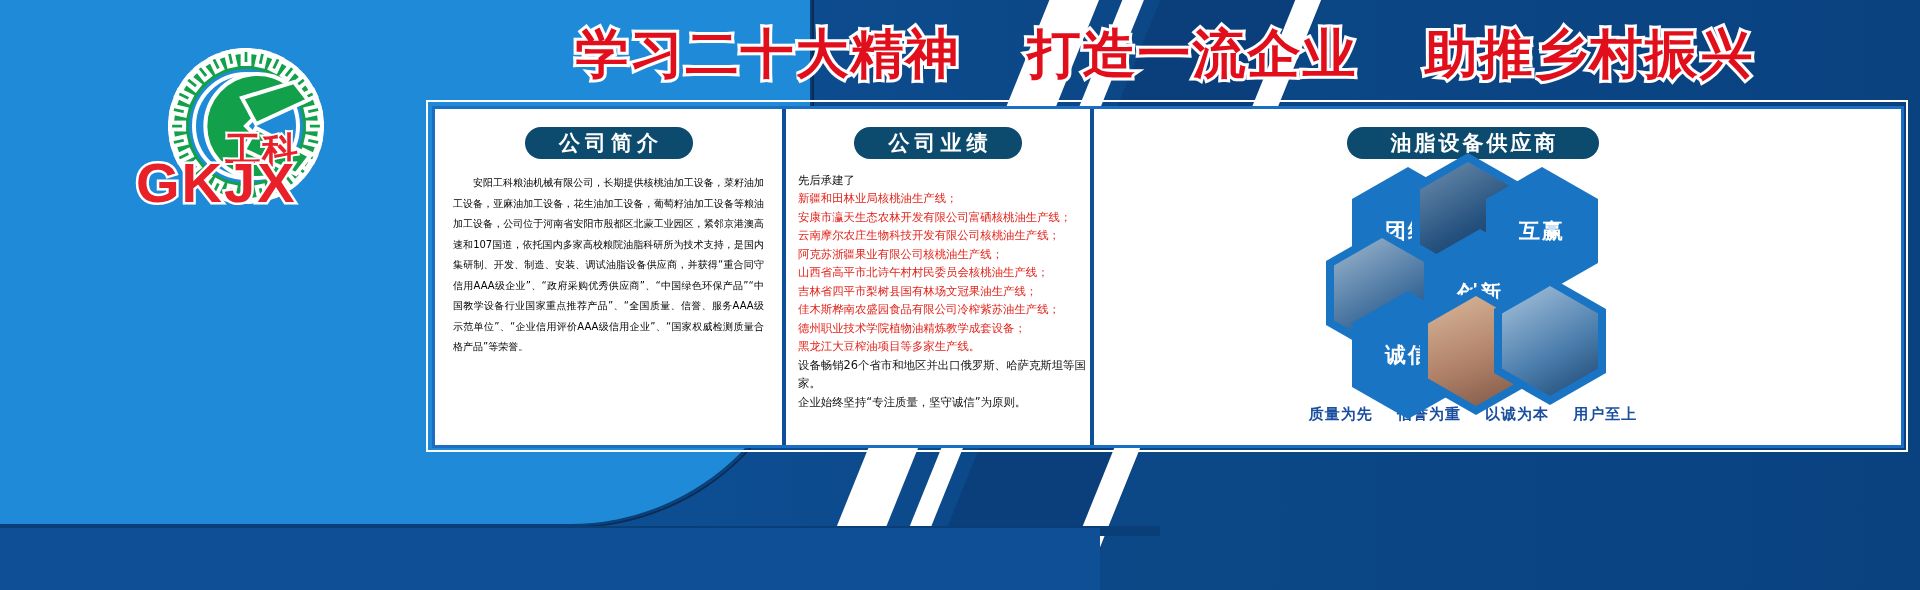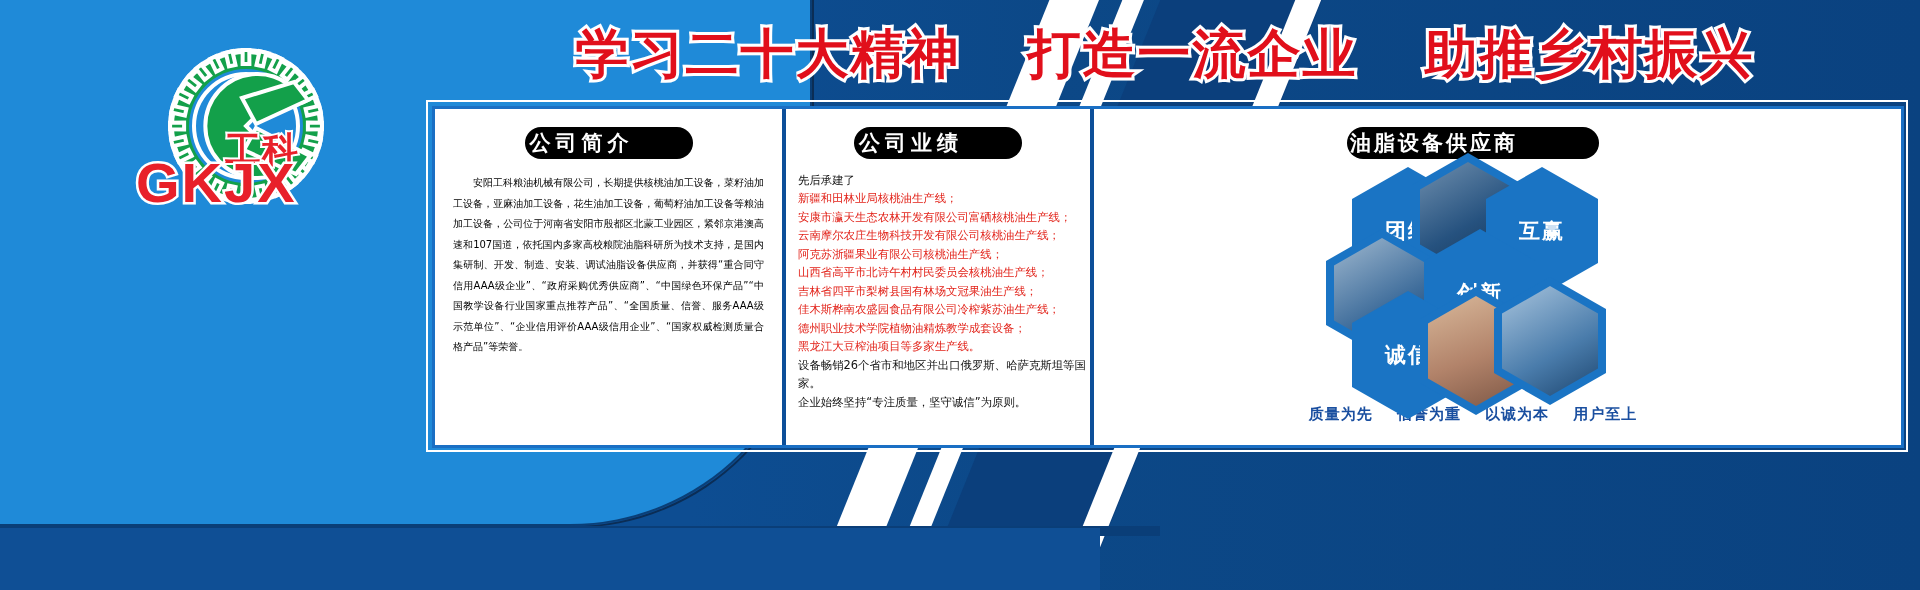--- a/index.html
+++ b/index.html
@@ -43,22 +43,22 @@
   
   .board{position:absolute;left:432px;top:106px;width:1466px;height:336px;background:#ffffff;
       border:3px solid #1a6fc4;}
   .board-inner{position:absolute;inset:0;display:flex;}
   .col{position:relative;height:100%;}
   .col-sep{width:4px;background:#0d4f99;height:100%;}
   .col1{width:347px;}
   .col2{width:304px;}
   .col3{width:758px;background:#ffffff;}
 
-  .pill{margin:18px auto 0;display:block;width:168px;height:32px;background:#000000;border-radius:16px;
-      color:#fff;font-size:21px;font-weight:800;letter-spacing:5px;text-align:left;line-height:32px;
+  .pill{margin:18px auto 0;display:block;width:168px;height:32px;background:#0c4a6e;border-radius:16px;
+      color:#fff;font-size:21px;font-weight:800;letter-spacing:5px;text-align:center;line-height:32px;
       text-indent:5px;}
   .pill.wide{width:252px;letter-spacing:3px;text-indent:3px;}
 
   .body-text{margin:14px 18px 0 18px;font-size:10px;line-height:2.05;color:#000000;text-align:justify;
       text-indent:2em;font-family:"DejaVu Sans","Liberation Sans",sans-serif;}
 
   .ach{margin:12px 0 0 12px;font-size:11.4px;line-height:1.62;color:#111;
       font-family:"DejaVu Sans","Liberation Sans",sans-serif;}
   .ach .red{color:#e2231a;}
   .ach .blk{color:#111;}

